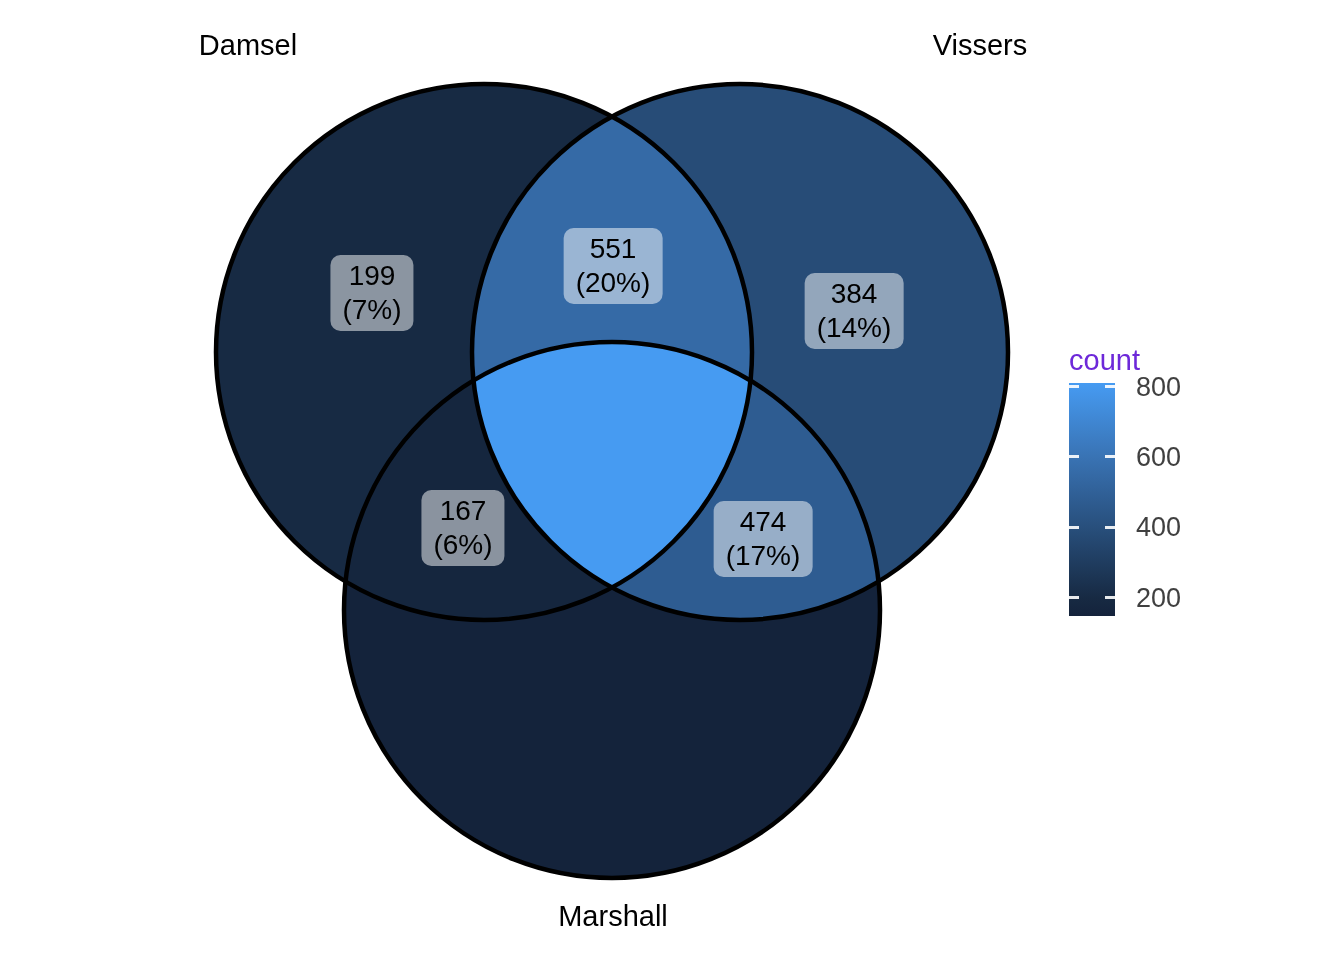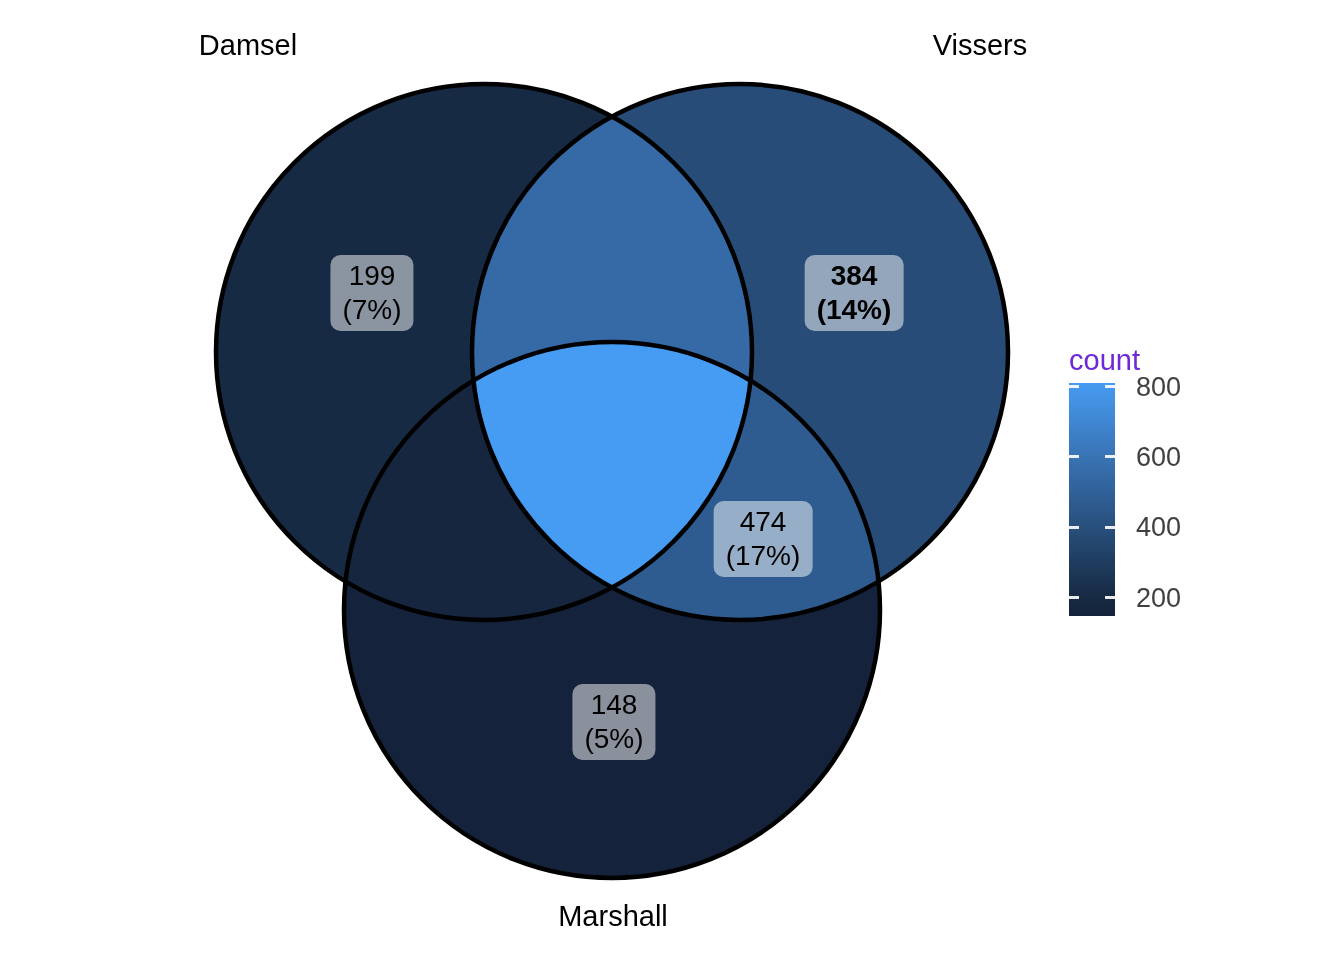--- a/index.html
+++ b/index.html
@@ -26,21 +26,21 @@
     border-radius: 10px;
     padding: 4px 12px;
     font-size: 28px;
     line-height: 34px;
     text-align: center;
     color: #000000;
     white-space: nowrap;
   }
   
   .pos-damsel-only     { left: 372px; top: 293px; }
-  .pos-vissers-only    { left: 854px; top: 293px; font-weight: bold; }
+  .pos-vissers-only    { left: 854px; top: 311px; }
   .pos-marshall-only   { left: 614px; top: 722px; }
   .pos-damsel-vissers  { left: 613px; top: 266px; }
   .pos-damsel-marshall { left: 463px; top: 528px; }
   .pos-vissers-marshall{ left: 763px; top: 527px; margin-top: 12px; }
   .pos-all-three       { left: 614px; top: 446px; }
   
   .pos-name-damsel   { left: 248px; top: 45px; }
   .pos-name-vissers  { left: 980px; top: 45px; }
   .pos-name-marshall { left: 613px; top: 916px; }
 
@@ -112,23 +112,27 @@
   <div class="set-label pos-name-marshall">Marshall</div>
 
   <div class="region-label pos-damsel-only">
     <div>199</div>
     <div>(7%)</div>
   </div>
   <div class="region-label pos-vissers-only">
     <div>384</div>
     <div>(14%)</div>
   </div>
-  <div class="region-label pos-marshall-only">
-    <div>148</div>
-    <div>(5%)</div>
+  <div class="region-label pos-damsel-vissers">
+    <div>551</div>
+    <div>(20%)</div>
+  </div>
+  <div class="region-label pos-damsel-marshall">
+    <div>167</div>
+    <div>(6%)</div>
   </div>
   <div class="region-label pos-vissers-marshall">
     <div>474</div>
     <div>(17%)</div>
   </div>
 
   <div class="legend-title">count</div>
 
   <div class="legend-bar" id="legend-bar" style="background: linear-gradient(rgb(70, 155, 242) 0%, rgb(57, 115, 180) 31.7%, rgb(40, 79, 124) 61.9%, rgb(23, 42, 67) 92.1%, rgb(20, 35, 59) 100%);">
     <div class="lg-tick left t800"></div>

